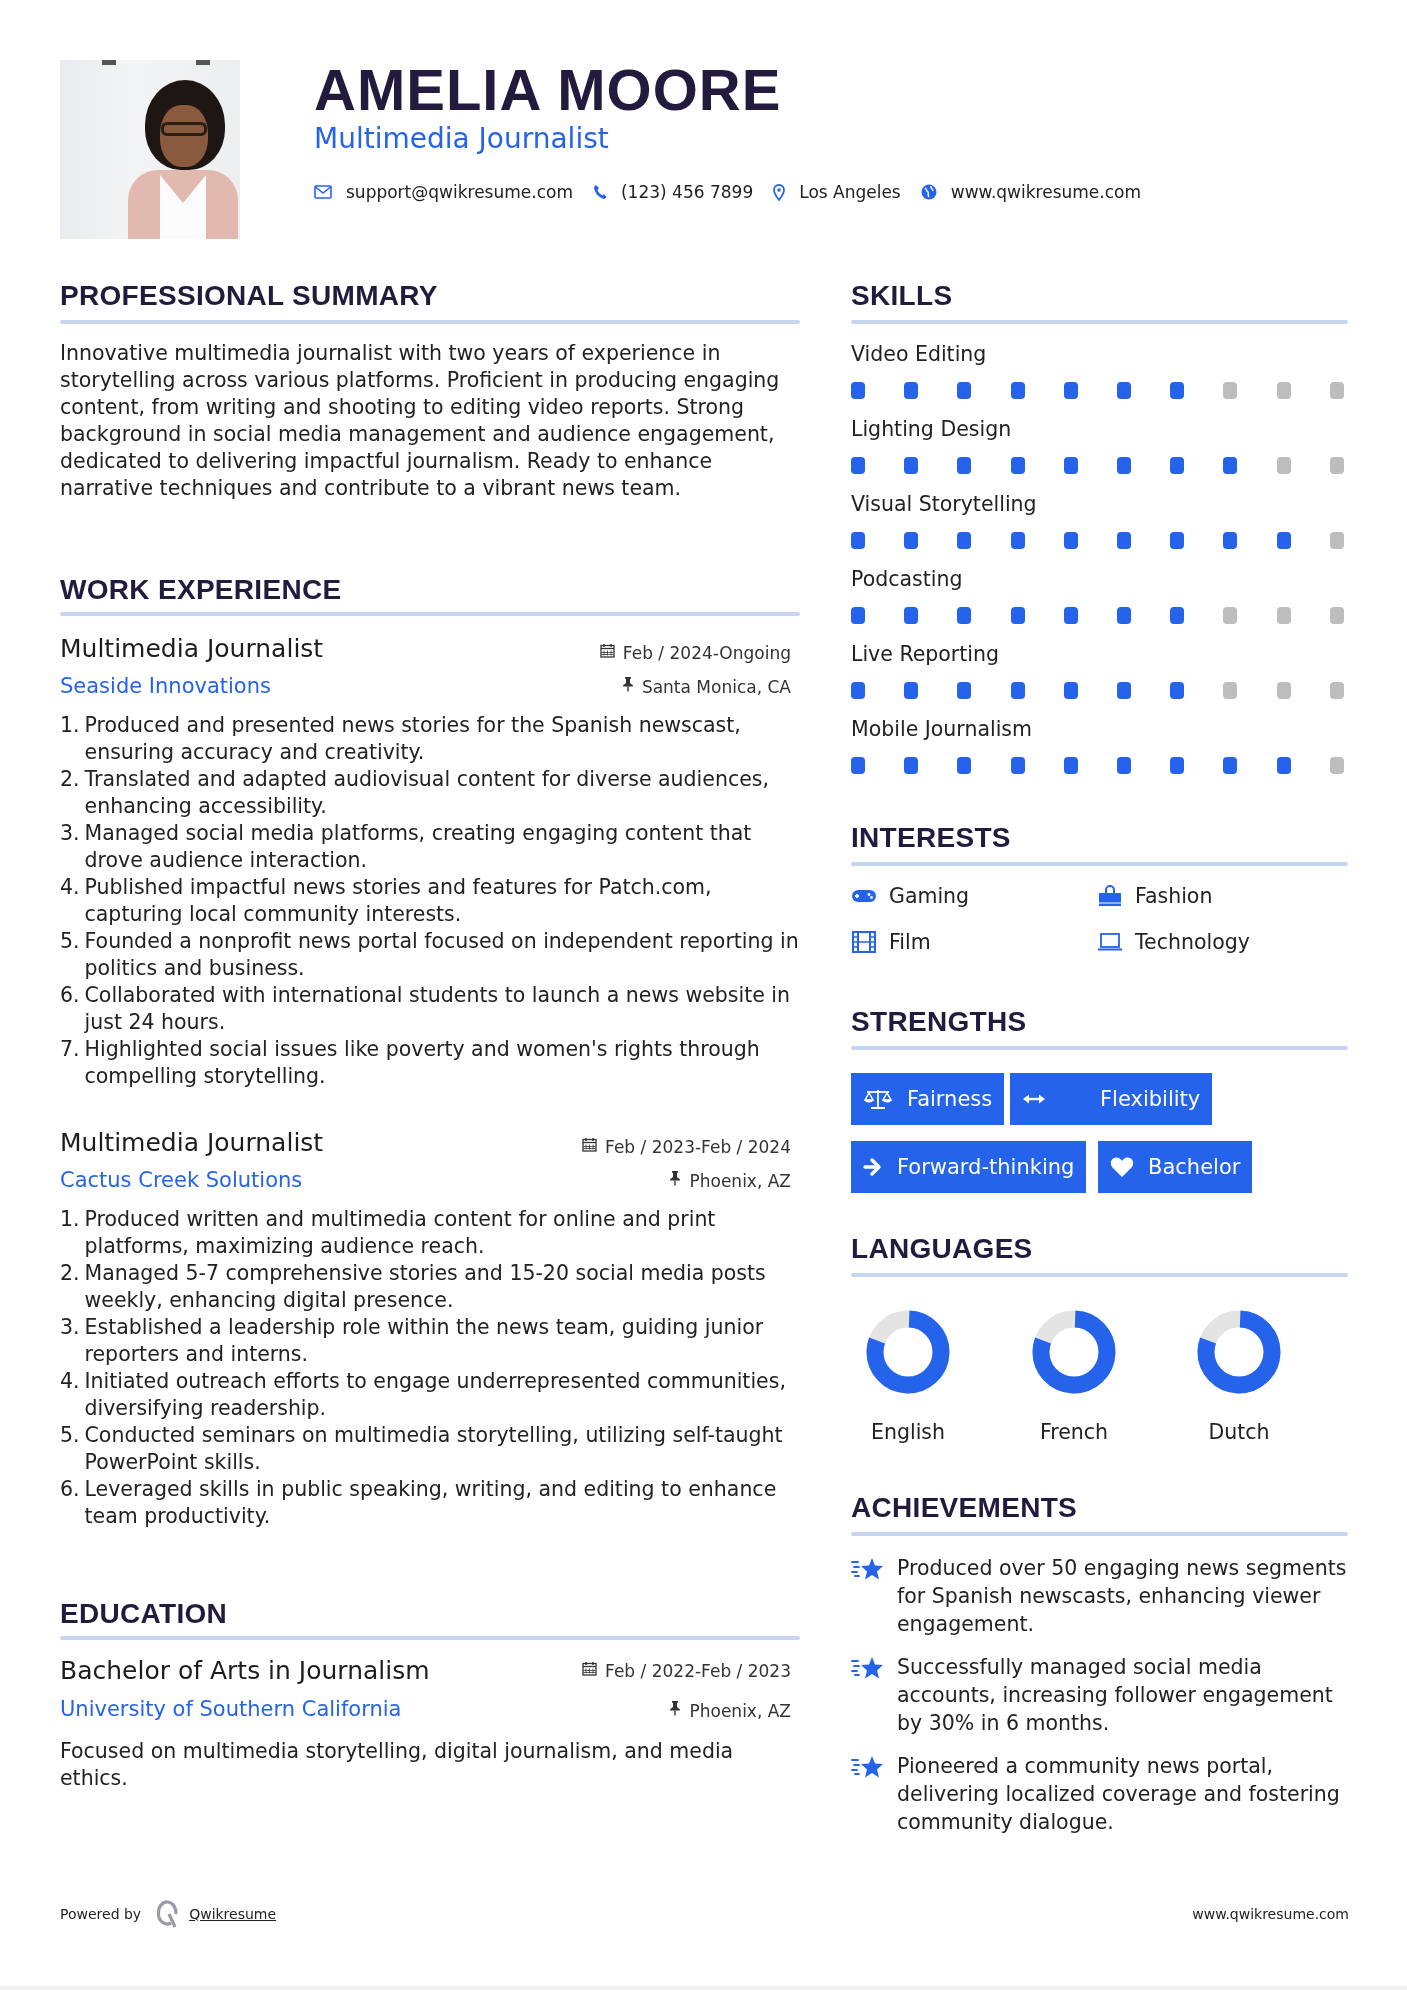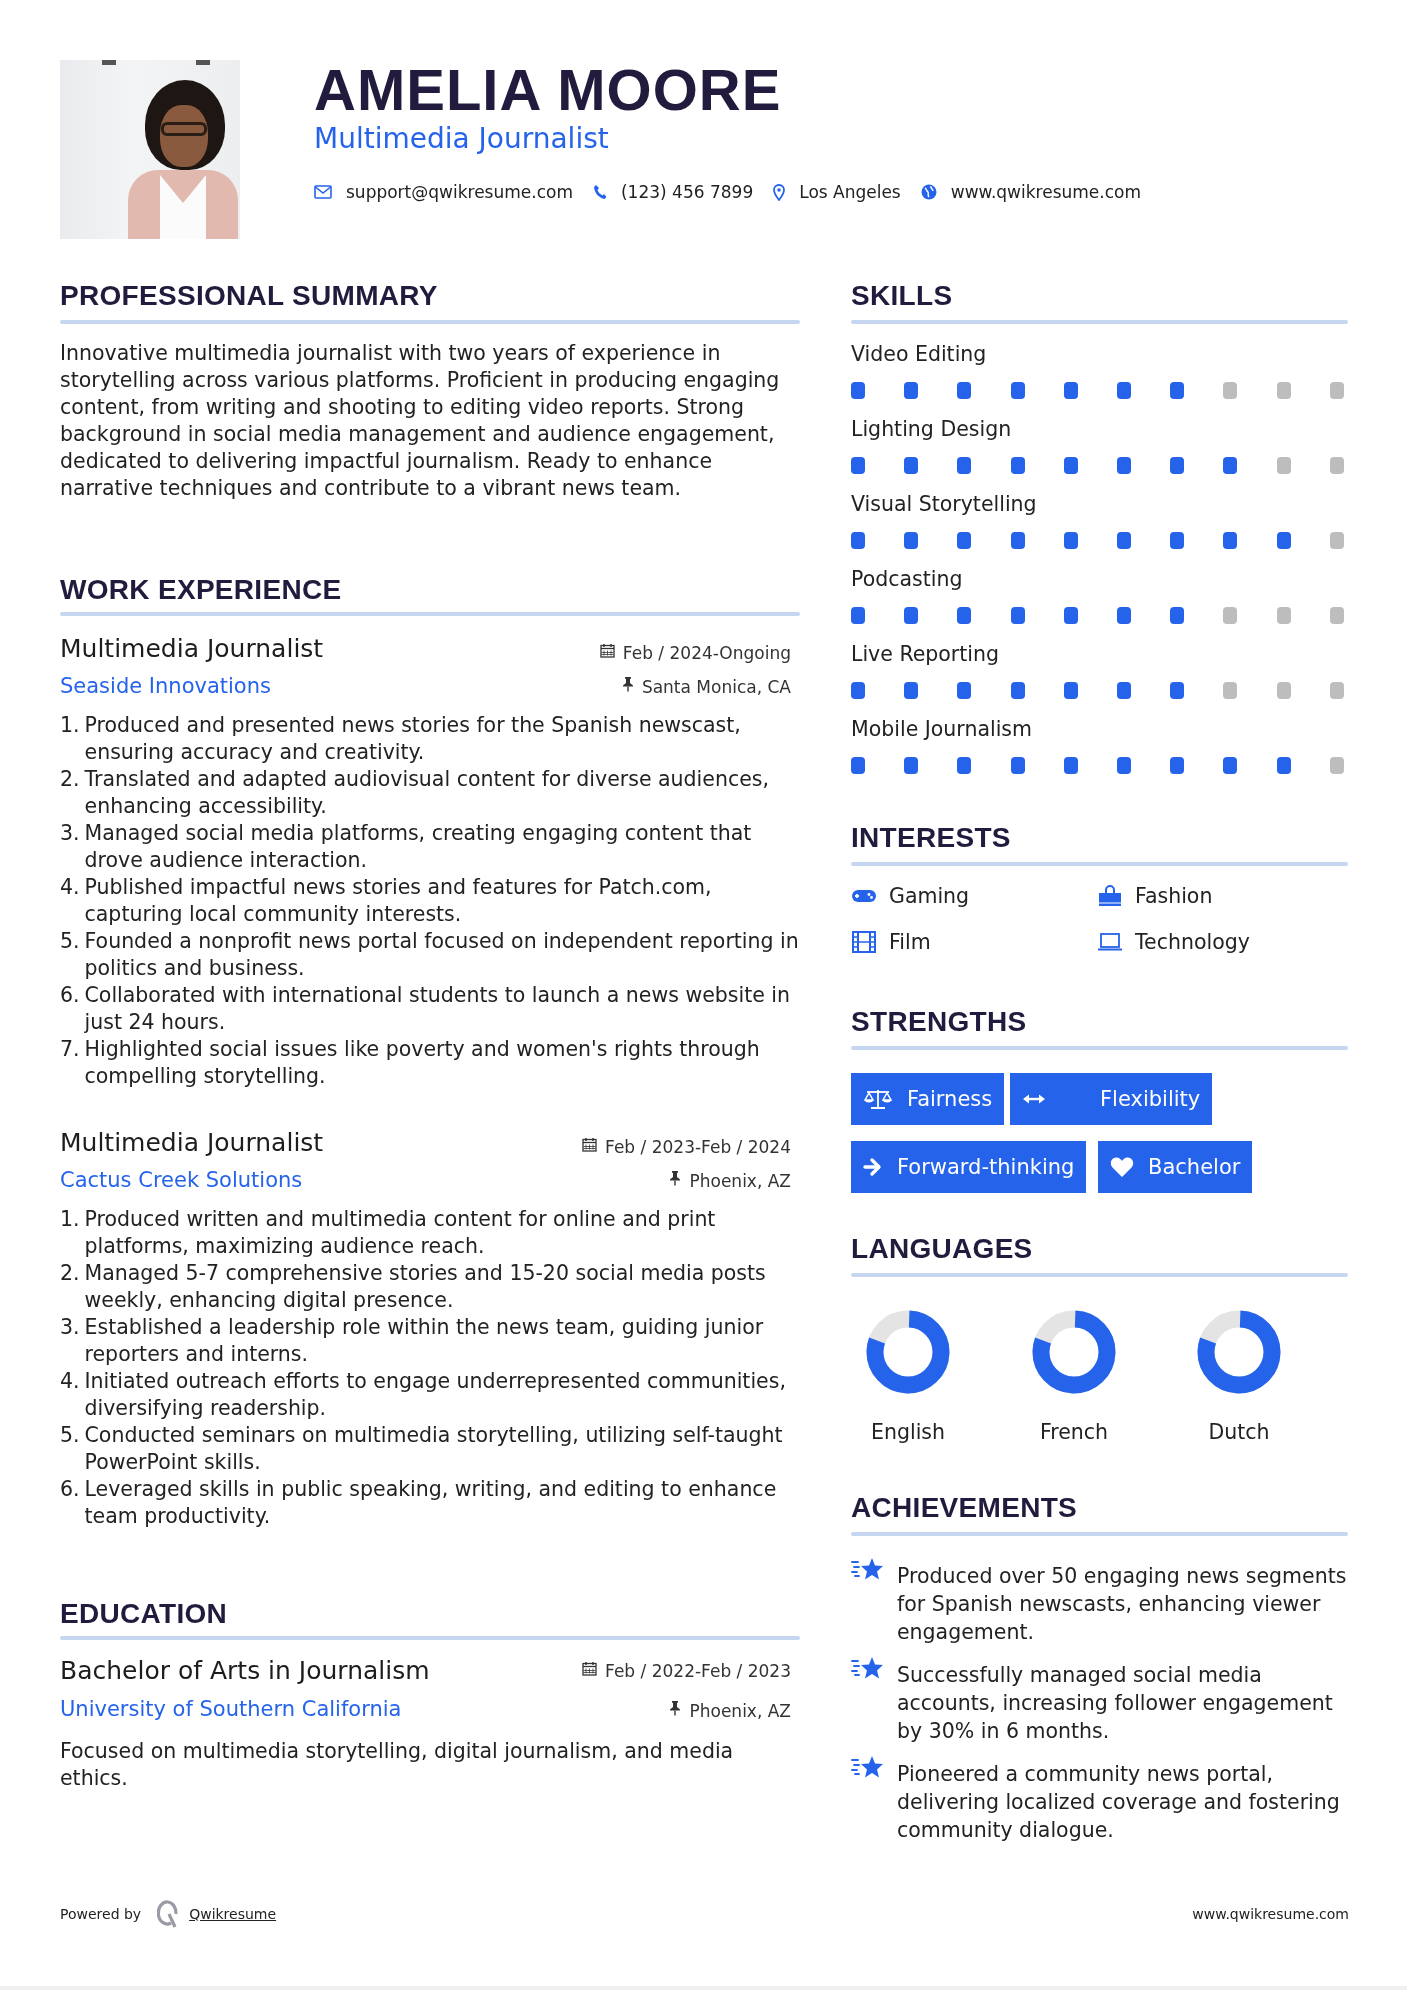--- a/index.html
+++ b/index.html
@@ -86,21 +86,21 @@
     display: flex; align-items: center; padding: 0 12px; font-size: 21px;
   }
   .chip .ch-icon { margin-right: 14px; display: inline-flex; align-items: center; }
 
   .lang { position: absolute; width: 100px; text-align: center; }
   .donut { width: 84px; height: 84px; margin: 0 auto; }
   .lang-label { margin-top: 22px; font-size: 20.5px; color: #222; }
 
   .ach { position: absolute; left: 851px; width: 500px; display: flex; }
   .ach .a-icon { width: 40px; flex: none; padding-top: 2px; }
-  .ach .a-text { flex: 1; font-size: 20.5px; line-height: 28px; color: #222; padding-left: 6px; margin-top: 8px; }
+  .ach .a-text { flex: 1; font-size: 20.5px; line-height: 28px; color: #222; padding-left: 6px; }
 
   .footer-left { position: absolute; left: 60px; top: 1900px; display: flex; align-items: center; font-size: 14px; color: #222; }
   .footer-left .q-logo { margin: 0 10px 0 16px; display: inline-flex; }
   .footer-left .brand { text-decoration: underline; }
   .footer-right { position: absolute; right: 58px; top: 1906px; font-size: 14px; color: #222; }
   .bottom-bar { position: absolute; left: 0; top: 1986px; width: 1407px; height: 4px; background: #f0f0f0; }
 </style>
 </head>
 <body>
 

